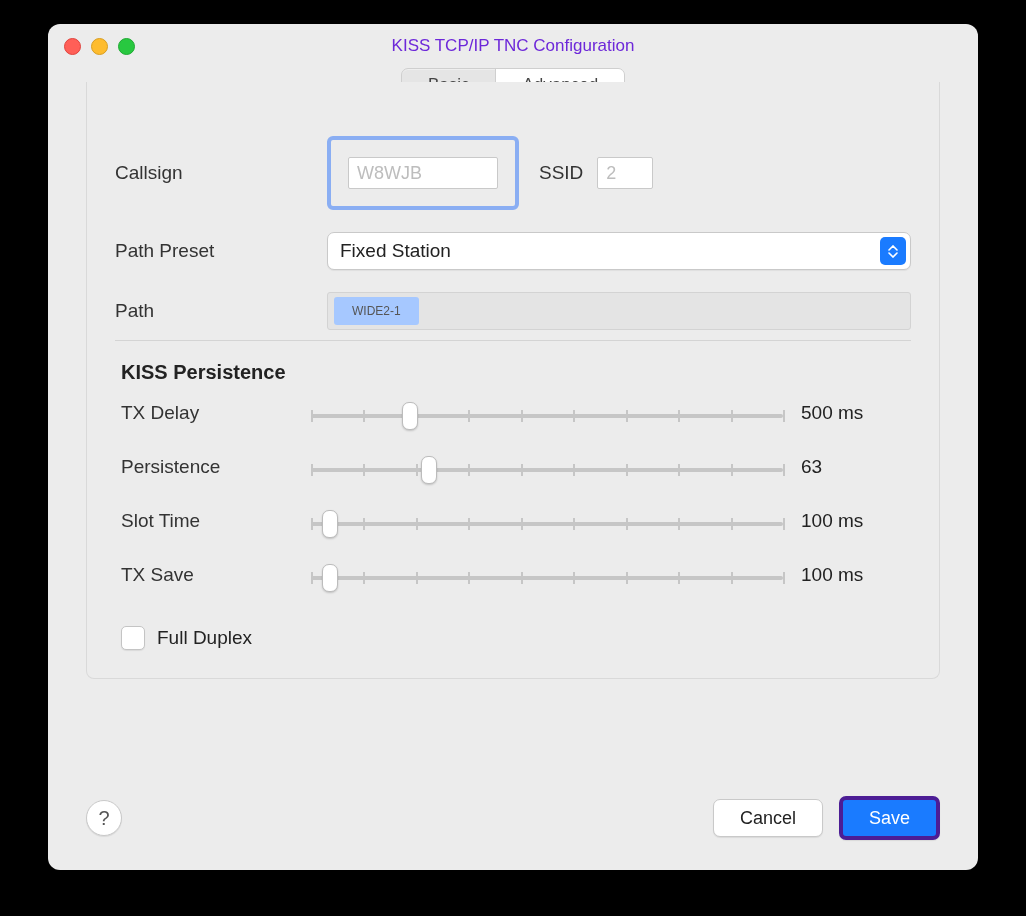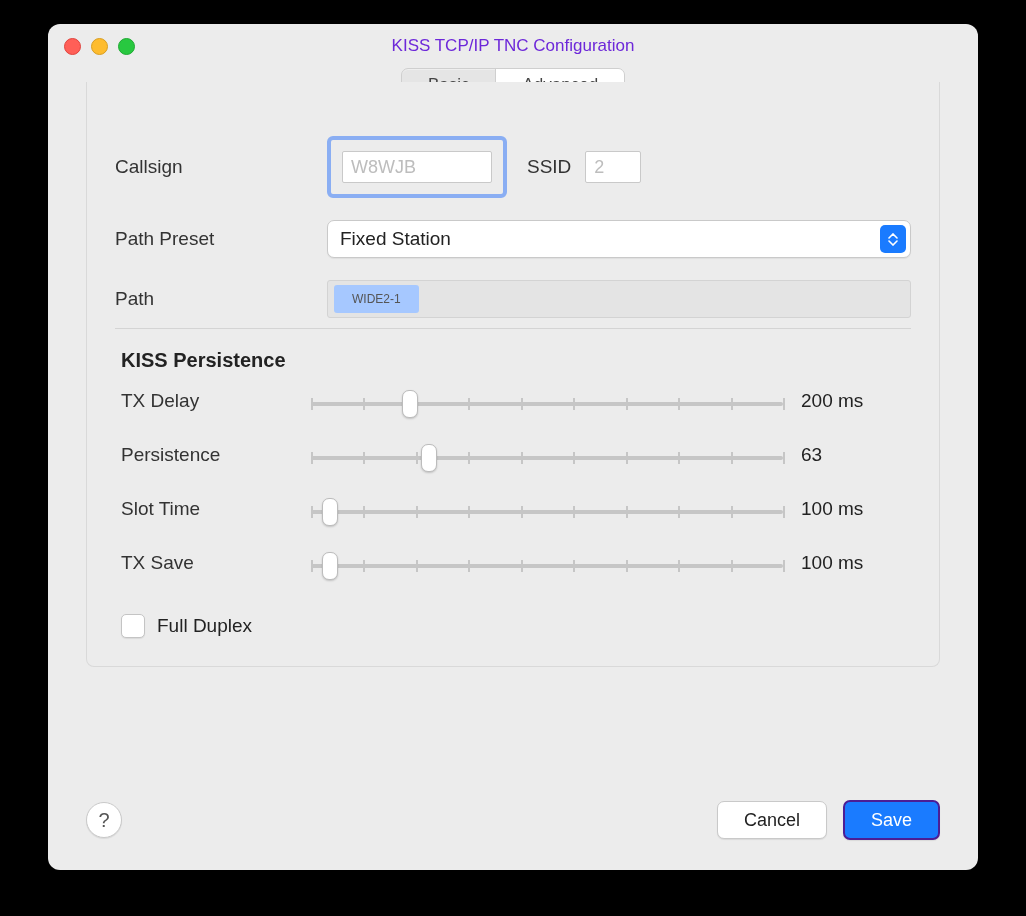--- a/index.html
+++ b/index.html
@@ -13,21 +13,21 @@
   .tl.green{background:#28c840;border:1px solid #1faa33;}
   .tabs-wrap{display:flex;justify-content:center;}
   .tabs{display:flex;border:1px solid #cfcfcf;border-radius:7px;overflow:hidden;background:#e5e5e5;box-shadow:inset 0 1px 0 rgba(255,255,255,.4);}
   .tab{padding:6px 26px;font-size:17px;color:#444;cursor:default;border-right:1px solid #cfcfcf;}
   .tab:last-child{border-right:none;}
   .tab.active{background:#fff;}
   .panel{margin:0 38px 0 38px;border:1px solid #d9d9d9;border-top:none;border-radius:0 0 8px 8px;padding:54px 28px 28px 28px;position:relative;top:-20px;background:#ececec;}
   
   .row{display:flex;align-items:center;margin-bottom:22px;}
   .lbl{width:190px;padding-right:22px;font-size:19px;color:#333;}
-  .callsign-focus{border:4px solid #8aaef3;border-radius:6px;padding:11px;display:inline-block;}
+  .callsign-focus{border:4px solid #8aaef3;border-radius:6px;padding:17px;display:inline-block;}
   input.text{height:32px;border:1px solid #c9c9c9;background:#fff;font-size:18px;padding:0 8px;box-sizing:border-box;border-radius:2px;}
   input.text::placeholder{color:#bdbdbd;}
   .ssid-lbl{font-size:19px;color:#333;margin:0 14px 0 20px;}
   .select{flex:1;position:relative;height:36px;background:#fff;border:1px solid #c9c9c9;border-radius:7px;display:flex;align-items:center;padding:0 12px;font-size:19px;box-shadow:0 1px 1px rgba(0,0,0,.06);}
   .select .arrows{position:absolute;right:4px;top:4px;bottom:4px;width:26px;background:#1a7bff;border-radius:5px;display:flex;flex-direction:column;align-items:center;justify-content:center;gap:1px;}
   .select .arrows svg{display:block;}
   .path-field{flex:1;height:36px;background:#e4e4e4;border:1px solid #d3d3d3;border-radius:3px;display:flex;align-items:center;padding:0 6px;}
   .path-token{background:#a6c8ff;color:#555;height:28px;line-height:28px;padding:0 18px;border-radius:3px;font-size:12px;}
   hr.sep{border:none;border-top:1px solid #d4d4d4;margin:6px 0 20px 0;}
   .section-title{font-weight:600;font-size:20px;margin:0 0 18px 6px;}
@@ -42,21 +42,21 @@
   .sval{width:110px;text-align:left;font-size:19px;padding-left:18px;}
   
   .chkrow{display:flex;align-items:center;margin-top:14px;padding-left:6px;}
   .chk{width:22px;height:22px;background:#fff;border:1px solid #c4c4c4;border-radius:5px;margin-right:12px;box-shadow:0 1px 1px rgba(0,0,0,.08);}
   .chklbl{font-size:19px;}
   
   .footer{position:absolute;left:38px;right:38px;bottom:30px;display:flex;align-items:center;}
   .help{width:34px;height:34px;border-radius:50%;background:#fff;border:1px solid #c9c9c9;display:flex;align-items:center;justify-content:center;font-size:20px;color:#555;box-shadow:0 1px 1px rgba(0,0,0,.08);}
   .footer .spacer{flex:1;}
   .btn{height:36px;padding:0 26px;border-radius:7px;font-size:18px;border:1px solid #c9c9c9;background:#fff;box-shadow:0 1px 1px rgba(0,0,0,.08);margin-left:16px;display:flex;align-items:center;}
-  .btn.primary{background:#1a7bff;color:#fff;border:2px solid #4c1d95;}
+  .btn.primary{background:#1a7bff;color:#fff;border:4px solid #4c1d95;}
 </style>
 </head>
 <body>
 
 <div class="stage">
   <div class="window">
 
     <div class="titlebar">
       <div class="traffic">
         <div class="tl red"></div>
@@ -122,21 +122,21 @@
                 <div class="tick" style="left: 33.3333%;"></div>
                 <div class="tick" style="left: 44.4444%;"></div>
                 <div class="tick" style="left: 55.5556%;"></div>
                 <div class="tick" style="left: 66.6667%;"></div>
                 <div class="tick" style="left: 77.7778%;"></div>
                 <div class="tick" style="left: 88.8889%;"></div>
                 <div class="tick" style="left: 100%;"></div>
               </div>
               <div class="thumb" style="left: 21%;"></div>
             </div>
-            <div class="sval">200 ms</div>
+            <div class="sval">500 ms</div>
           </div>
           <div class="srow">
             <div class="slabel">Persistence</div>
             <div class="slider">
               <div class="track"></div>
               <div class="ticks">
                 <div class="tick" style="left: 0%;"></div>
                 <div class="tick" style="left: 11.1111%;"></div>
                 <div class="tick" style="left: 22.2222%;"></div>
                 <div class="tick" style="left: 33.3333%;"></div>

